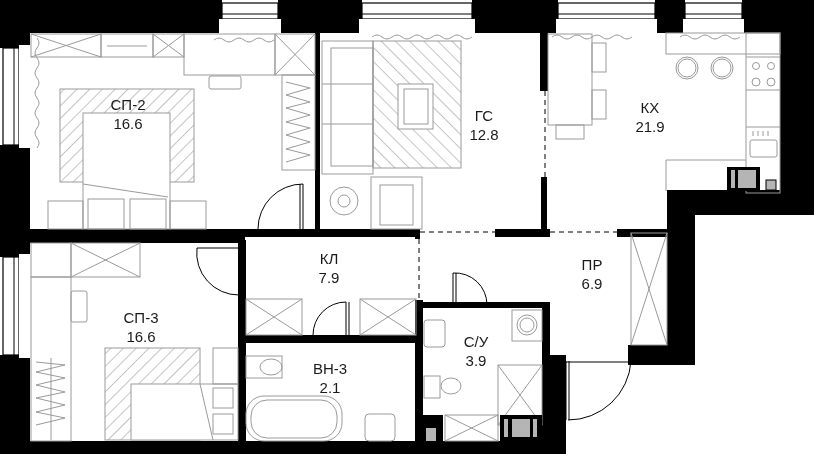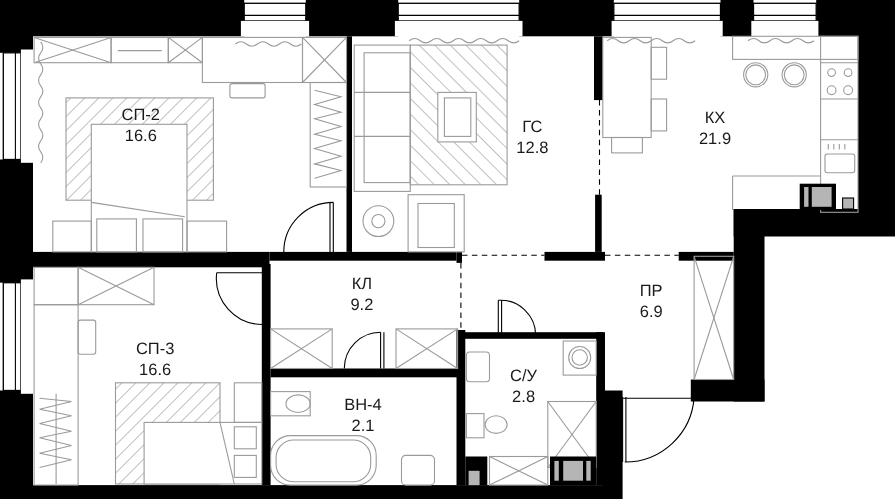--- a/index.html
+++ b/index.html
@@ -285,33 +285,33 @@
 </div>
 <div class="room-hit" style="left:141px;top:327px;">
   <div class="room-label">
     <div>СП-3</div>
     <div>16.6</div>
   </div>
 </div>
 <div class="room-hit" style="left:329px;top:268px;">
   <div class="room-label">
     <div>КЛ</div>
-    <div>9.2</div>
+    <div>7.9</div>
   </div>
 </div>
 <div class="room-hit" style="left:592px;top:274px;">
   <div class="room-label">
     <div>ПР</div>
     <div>6.9</div>
   </div>
 </div>
 <div class="room-hit" style="left:330px;top:378px;">
   <div class="room-label">
-    <div>ВН-4</div>
+    <div>ВН-3</div>
     <div>2.1</div>
   </div>
 </div>
 <div class="room-hit" style="left:476px;top:351px;">
   <div class="room-label">
     <div>С/У</div>
-    <div>2.8</div>
+    <div>3.9</div>
   </div>
 </div>
 
 </body></html>

